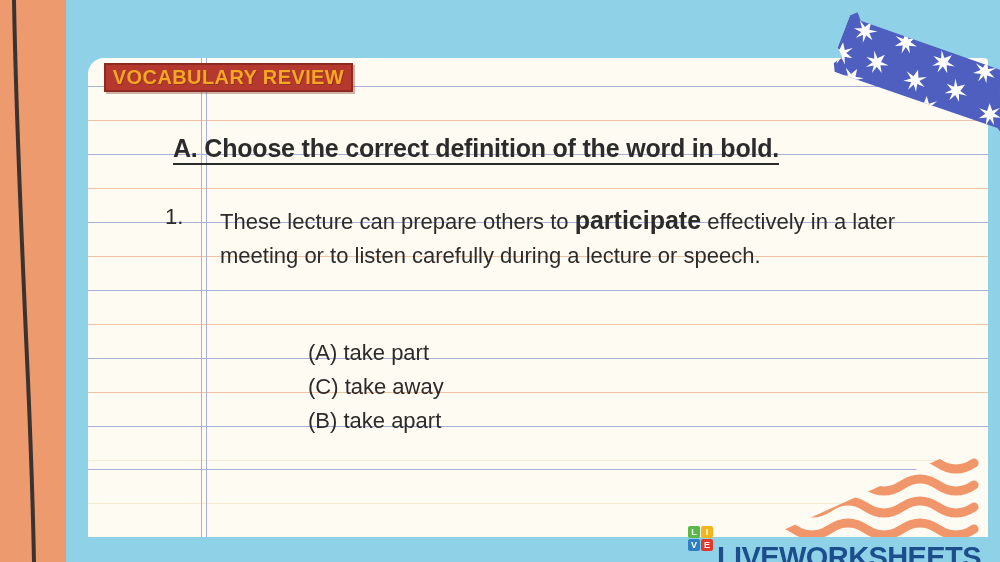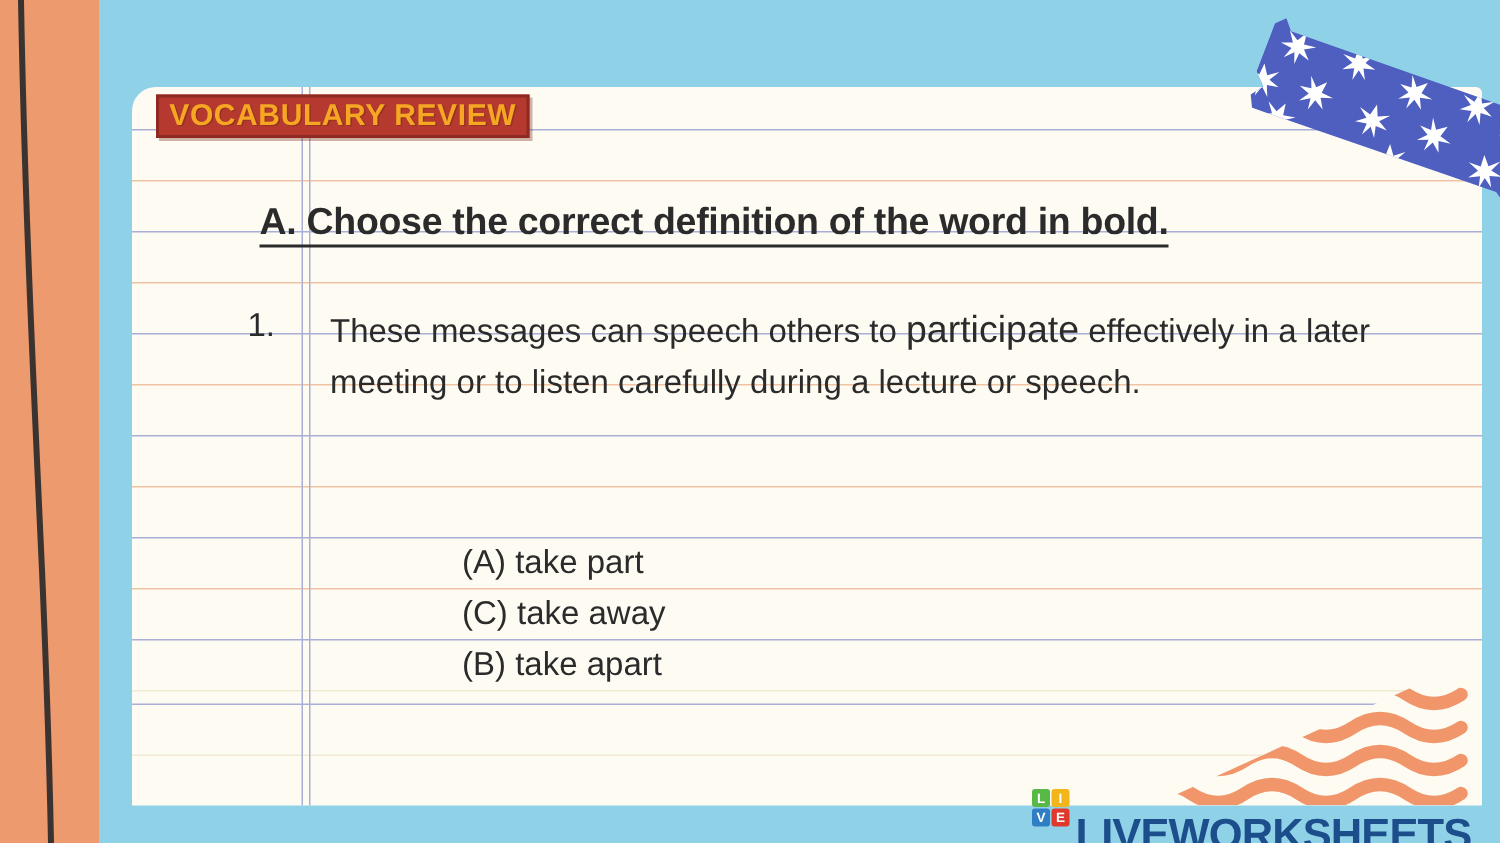--- a/index.html
+++ b/index.html
@@ -103,32 +103,31 @@
   .q-body {
     position: absolute;
     left: 132px;
     top: 145px;
     width: 720px;
     font-size: 22px;
     line-height: 34px;
     color: #2b2b2b;
   }
   .q-body b {
-    font-weight: normal;
+    font-weight: bold;
     font-size: 25px;
   }
 
   .options {
     position: absolute;
     left: 220px;
     top: 278px;
     font-size: 22px;
     line-height: 34px;
     color: #2b2b2b;
-    margin-top: 22px;
   }
   .option { white-space: nowrap; }
 
   
   .banner {
     position: absolute;
     left: 104px;
     top: 63px;
     width: 249px;
     height: 29px;
@@ -240,21 +239,21 @@
 
     <div class="content">
 
       <div class="heading">
         <span class="u">A. Choose the correct definition of the word in bold.</span>
       </div>
 
       <div class="q-num">1.</div>
 
       <div class="q-body">
-        <span>These messages can speech others to </span><b>participate</b><span> effectively in a later meeting or to listen carefully during a lecture or speech.</span>
+        <span>These lecture can prepare others to </span><b>participate</b><span> effectively in a later meeting or to listen carefully during a lecture or speech.</span>
       </div>
 
       <div class="options">
         <div class="option">(A) take part</div>
         <div class="option">(C) take away</div>
         <div class="option">(B) take apart</div>
       </div>
 
     </div>
 

